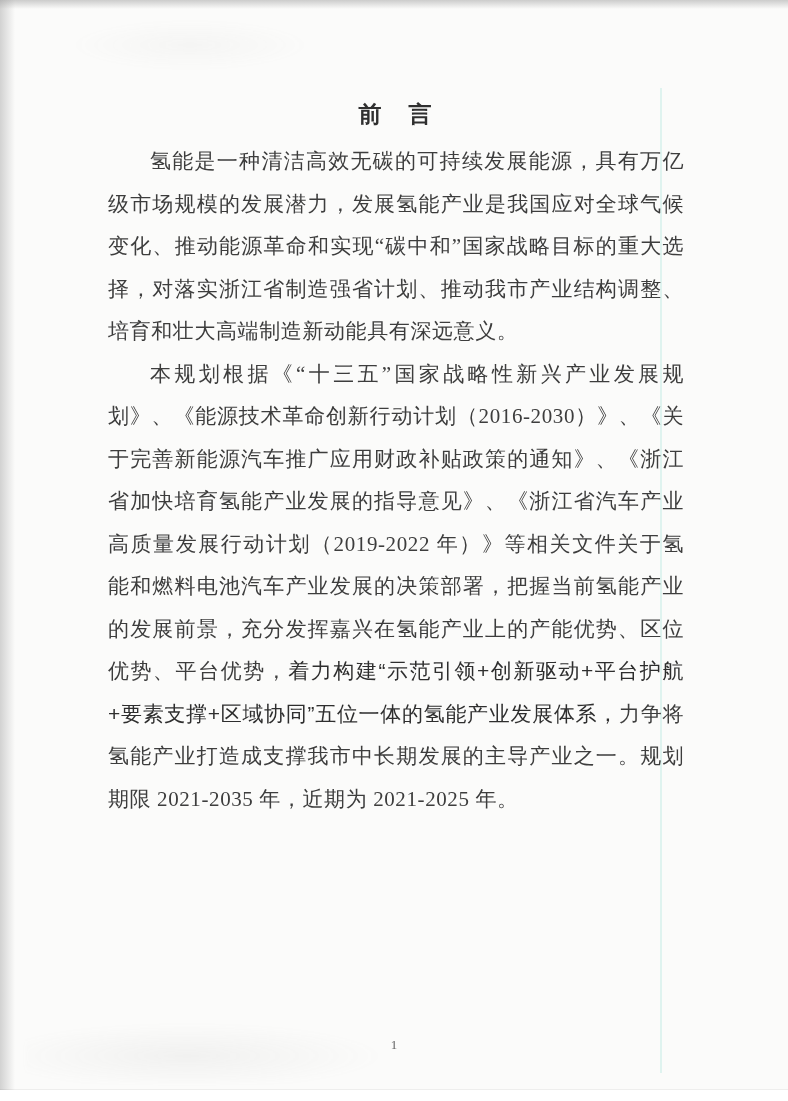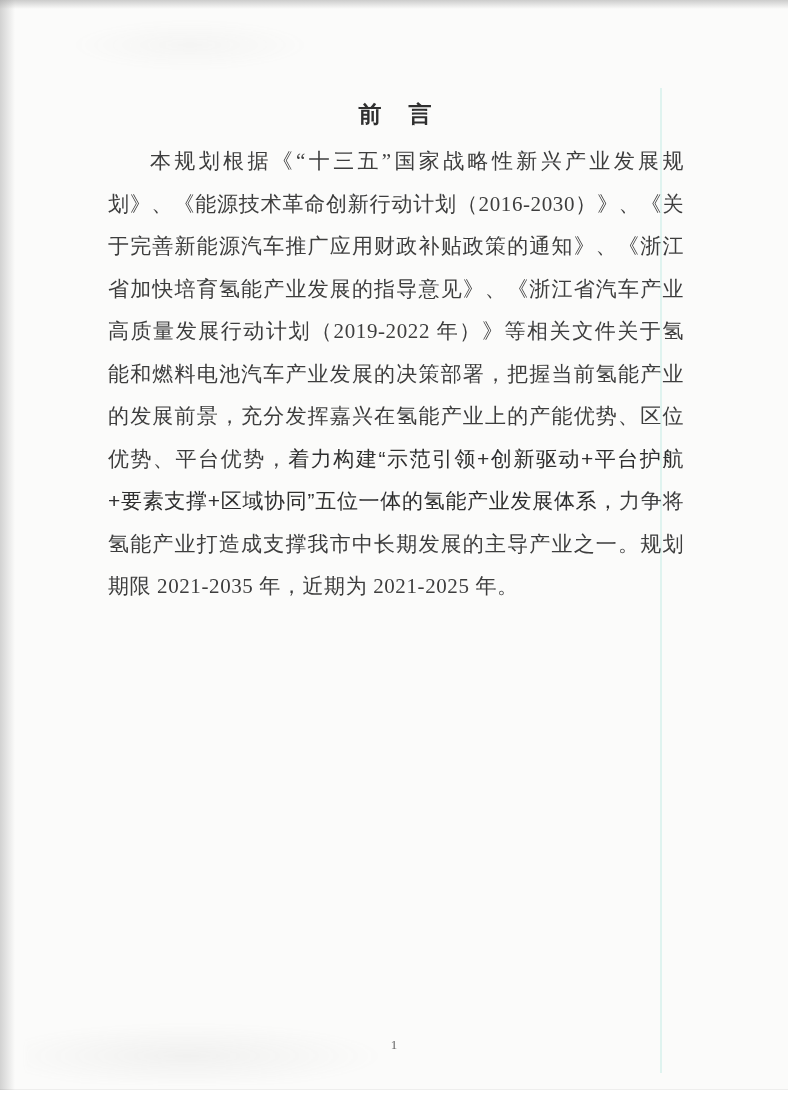--- a/index.html
+++ b/index.html
@@ -118,20 +118,21 @@
 <div class="page">
   <div class="edge-top"></div>
   <div class="edge-left"></div>
   <div class="scan-line"></div>
   <div class="smudge-top"></div>
   <div class="smudge"></div>
 
   <div class="content">
     <h1 class="doc-title">前　言</h1>
     <div>
+        <p class="para"><span class="seg">氢能是一种清洁高效无碳的可持续发展能源，具有万亿级市场规模的发展潜力，发展氢能产业是我国应对全球气候变化、推动能源革命和实现“碳中和”国家战略目标的重大选择，对落实浙江省制造强省计划、推动我市产业结构调整、培育和壮大高端制造新动能具有深远意义。</span></p>
         <p class="para"><span class="seg">本规划根据《“十三五”国家战略性新兴产业发展规划》、《能源技术革命创新行动计划（2016-2030）》、《关于完善新能源汽车推广应用财政补贴政策的通知》、《浙江省加快培育氢能产业发展的指导意见》、《浙江省汽车产业高质量发展行动计划（2019-2022 年）》等相关文件关于氢能和燃料电池汽车产业发展的决策部署，把握当前氢能产业的发展前景，充分发挥嘉兴在氢能产业上的产能优势、区位优势、平台优势，</span><span class="seg seg-bold">着力构建“示范引领+创新驱动+平台护航+要素支撑+区域协同”五位一体的氢能产业发展体系，</span><span class="seg">力争将氢能产业打造成支撑我市中长期发展的主导产业之一。规划期限 2021-2035 年，近期为 2021-2025 年。</span></p>
       </div>
   </div>
 
   <div class="page-number">1</div>
 
   <div class="edge-bottom"></div>
 </div>
 
 </body></html>

